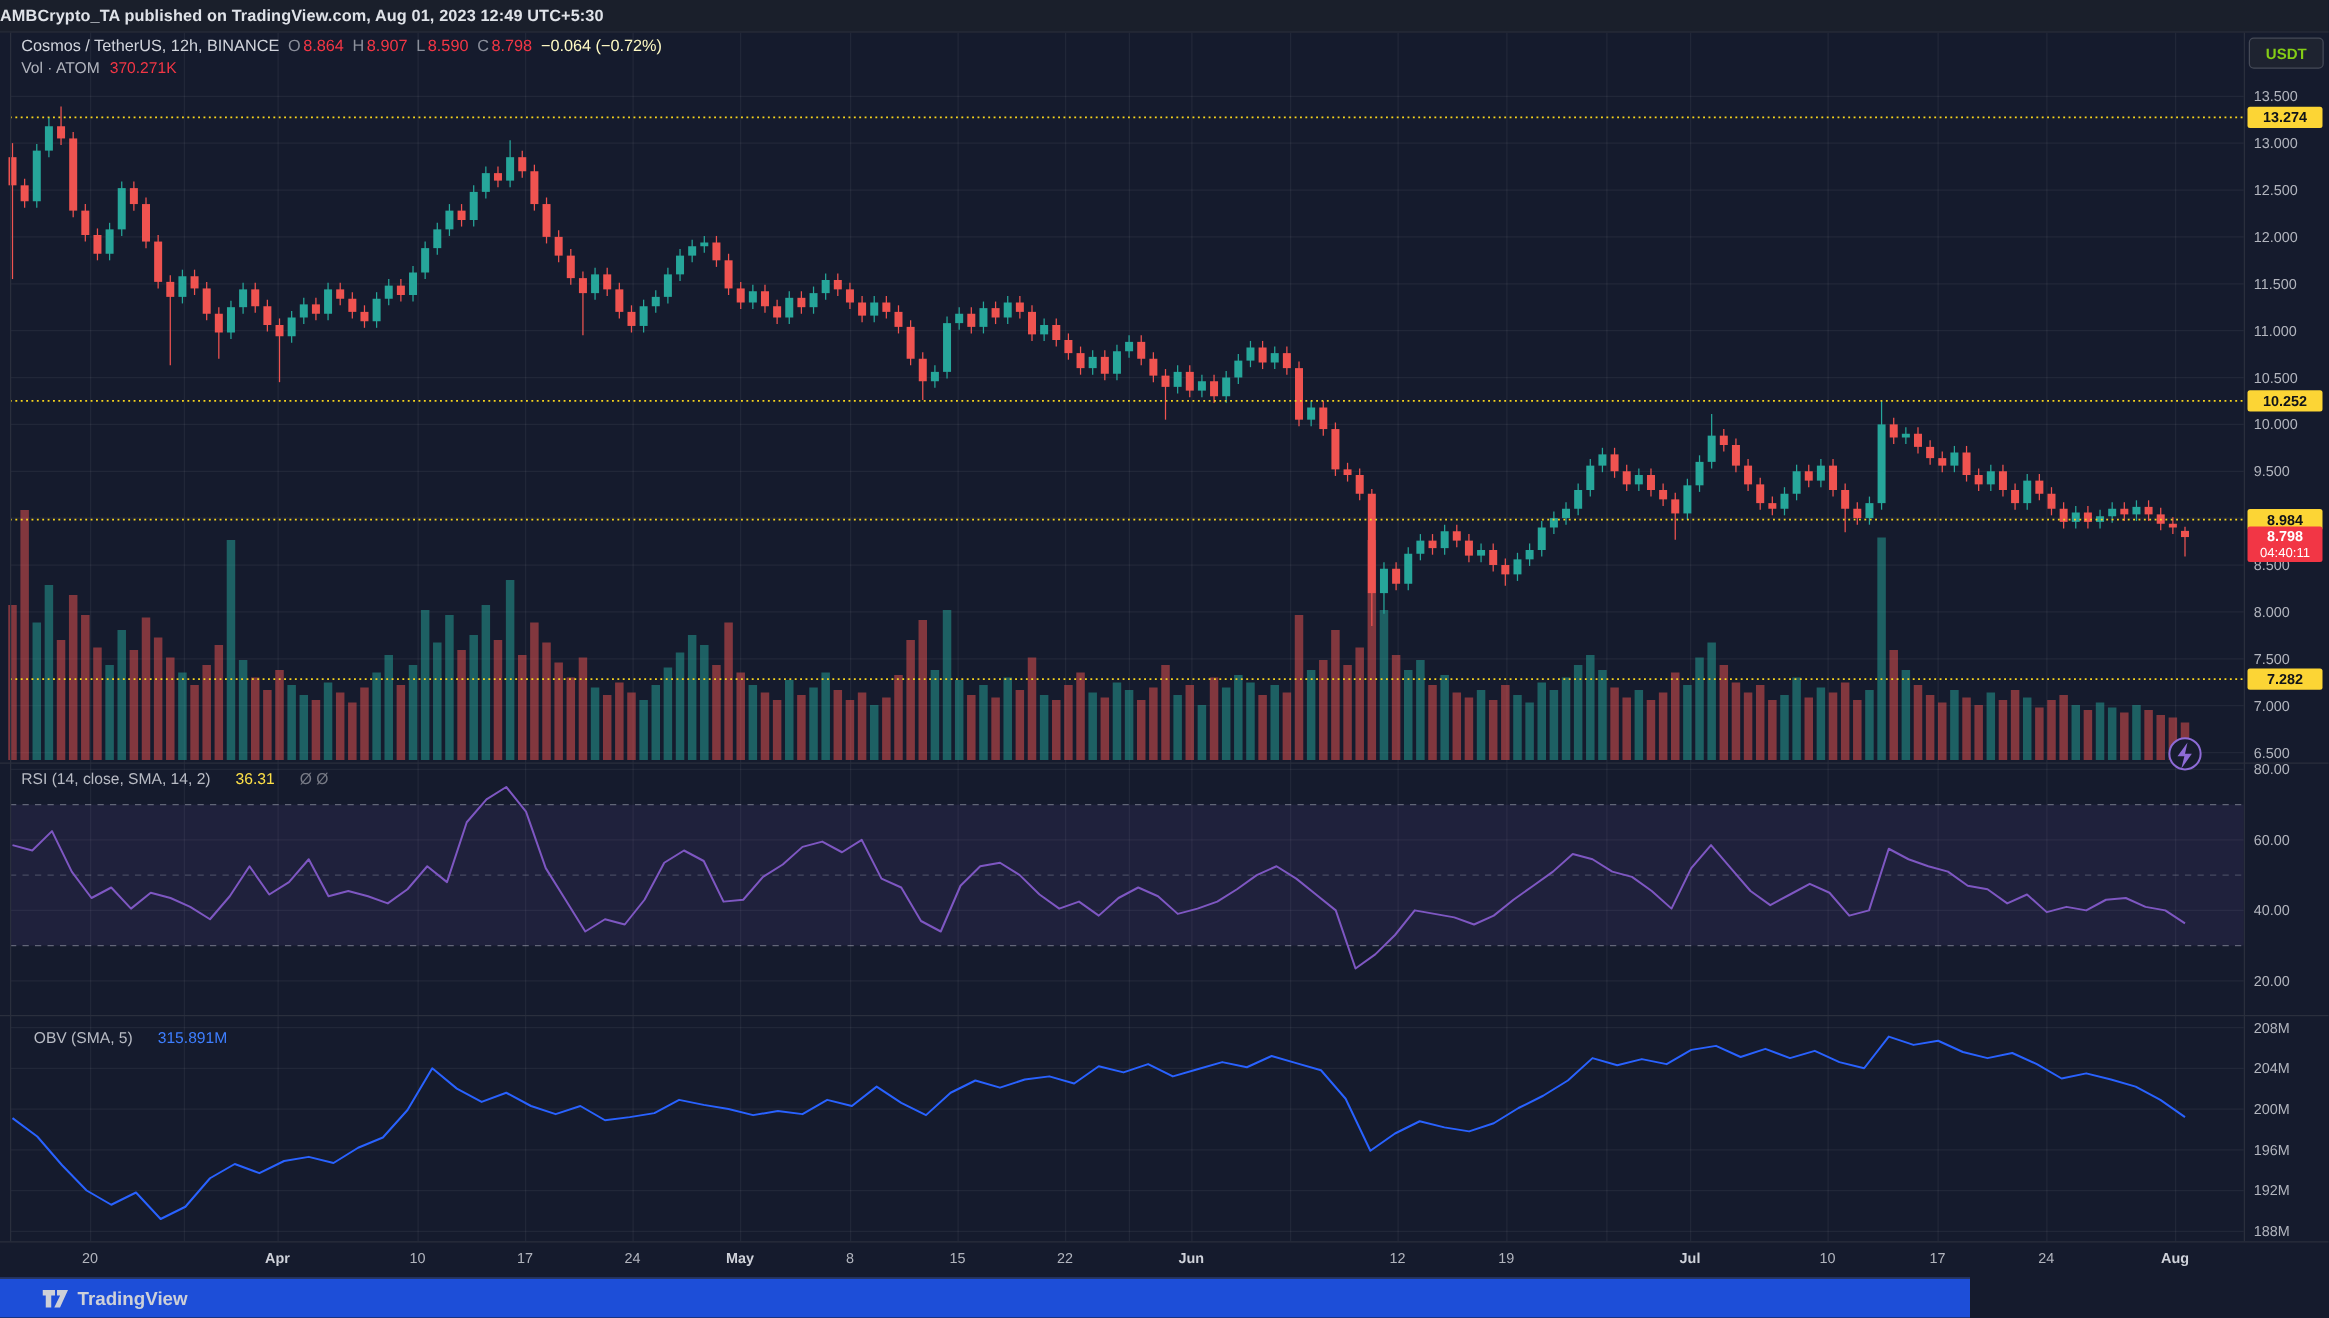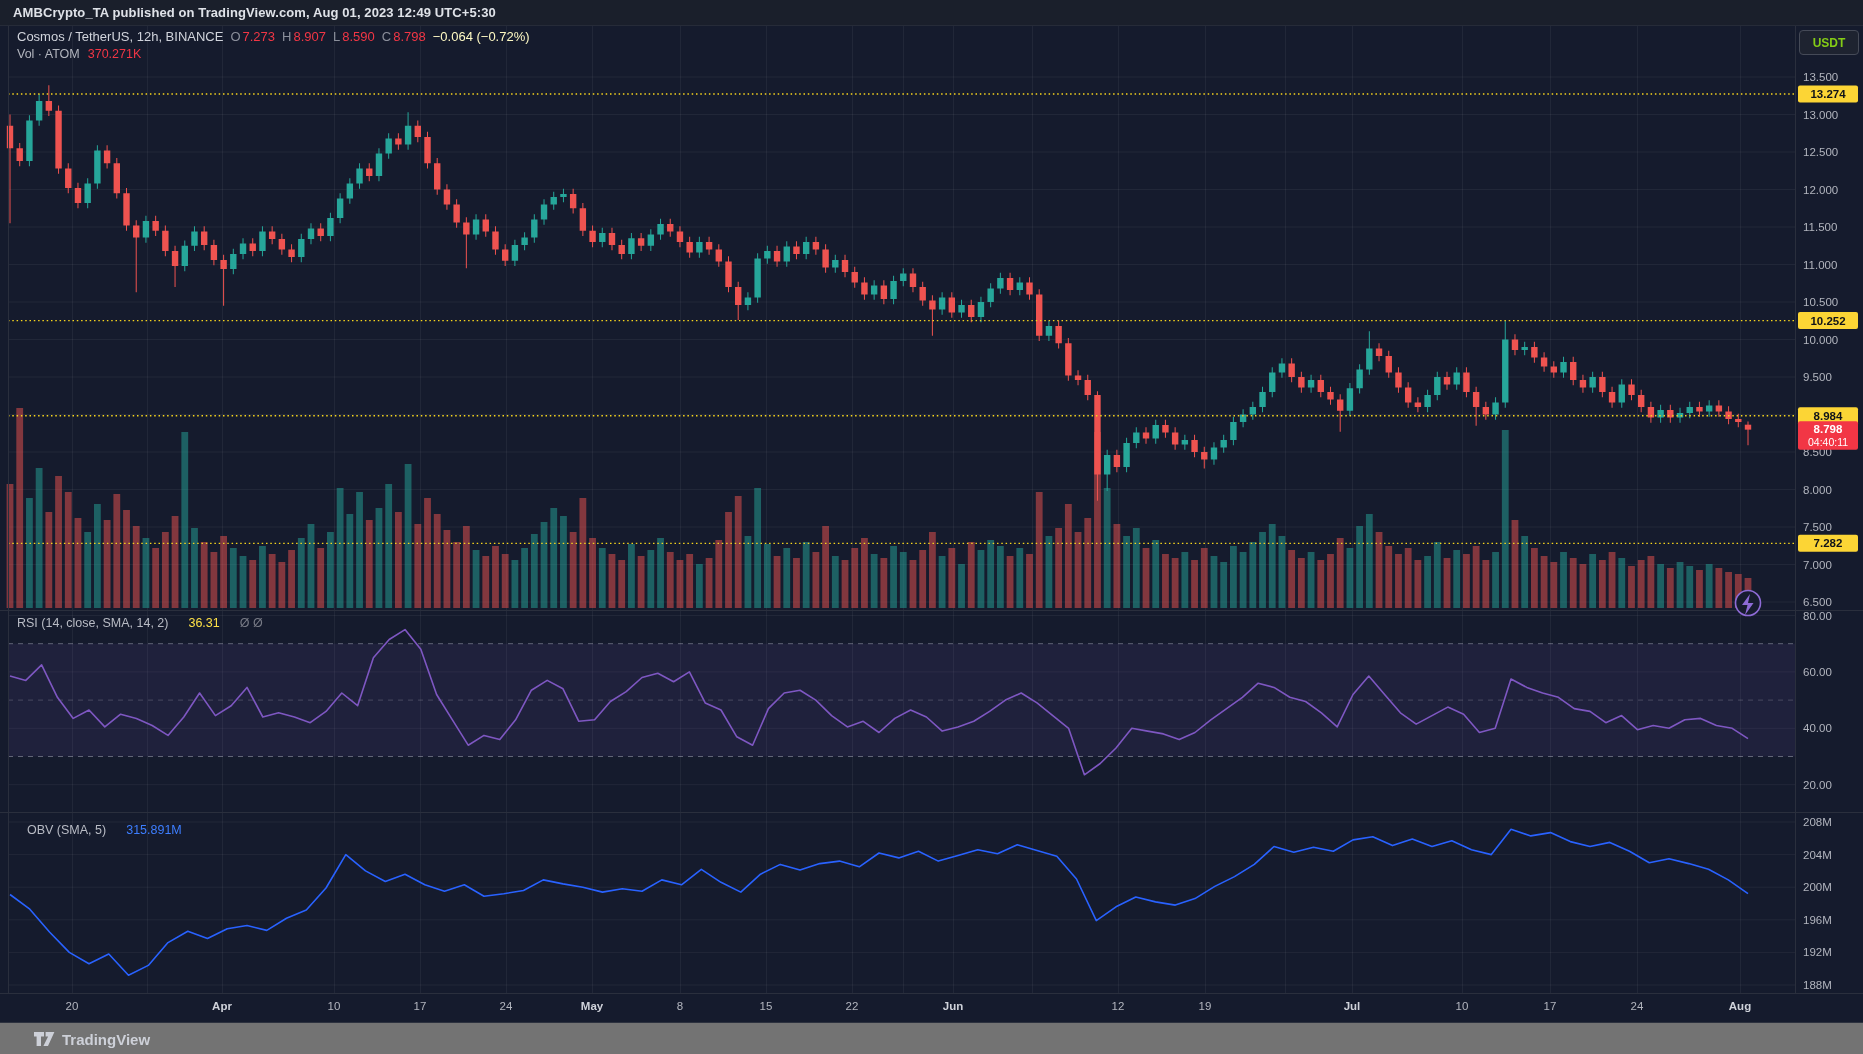--- a/index.html
+++ b/index.html
@@ -2,40 +2,40 @@
 <html><head>
 <meta charset="utf-8">
 <style>
   html,body{margin:0;padding:0}
   body{width:1863px;height:1054px;position:relative;overflow:hidden;
        background:#151b2d;font-family:"Liberation Sans",sans-serif;}
   #chart-svg{position:absolute;left:0;top:0;z-index:1}
   .overlay{position:absolute;z-index:3}
   .topbar{left:0;top:0;width:1863px;height:25px;background:#1a1f2b;border-bottom:1px solid #262b38;
           display:flex;align-items:center}
-  .topbar span{margin-left:13px;color:#dfe2e8;font-size:13px;font-weight:700;letter-spacing:.1px}
+  .topbar span{color:#dfe2e8;font-size:13px;font-weight:700;letter-spacing:.1px}
   .legend{left:17px;top:29px;display:flex;flex-direction:column;gap:3px}
   .legend-row{display:flex;align-items:flex-end;font-size:13px;gap:7px}
   .sym{color:#d1d4dc}
   .ohlc{display:flex;gap:7px}
   .ohlc .k{color:#8b8f9b}
   .ohlc .v{color:#f23645;margin-left:-5px}
   .chg{color:#fef9c3}
   .vol-row{display:flex;gap:8px;font-size:12.5px}
   .vol-lab{color:#b2b5be}
   .vol-val{color:#f23645}
   .ind-header{display:flex;align-items:center;gap:20px;font-size:12.5px}
   .ind-title{color:#b8bbc4}
   .rsi-val{color:#fde047}
   .ind-extra{color:#787b86}
   .obv-val{color:#3d7eff}
   .usdt-btn{left:1799px;top:30px;width:58px;height:23px;background:#1e2330;border:1px solid #454a57;
             border-radius:4px;color:#84cc16;font-size:12px;font-weight:700;display:flex;
             align-items:center;justify-content:center;cursor:pointer}
-  .footer{left:0;top:1022px;width:1863px;height:32px;background:#737373;border-top:1px solid #2c313e;
+  .footer{left:0;top:1022px;width:1576px;height:32px;background:#1d4ed8;border-top:1px solid #2c313e;
           display:flex;align-items:center}
   .footer .logo{margin-left:34px;display:flex;align-items:center;gap:7px}
   .brand{color:#cdd0d8;font-size:15px;font-weight:700}
 </style>
 </head>
 <body>
 
 <svg id="chart-svg" width="1863" height="1054">
     <g>
       <line x1="72.5" y1="26" x2="72.5" y2="993" stroke="rgba(255,255,255,0.055)"></line>
@@ -720,21 +720,21 @@
 
 <div class="overlay topbar">
   <span>AMBCrypto_TA published on TradingView.com, Aug 01, 2023 12:49 UTC+5:30</span>
 </div>
 
 <div class="overlay legend">
   <div class="legend-row">
     <span class="sym">Cosmos / TetherUS, 12h, BINANCE</span>
     <span class="ohlc">
       <span class="k">O</span>
-        <span class="v">7.273</span>
+        <span class="v">8.864</span>
       <span class="k">H</span>
         <span class="v">8.907</span>
       <span class="k">L</span>
         <span class="v">8.590</span>
       <span class="k">C</span>
         <span class="v">8.798</span>
     </span>
     <span class="chg">−0.064 (−0.72%)</span>
   </div>
   <div class="legend-row vol-row">

